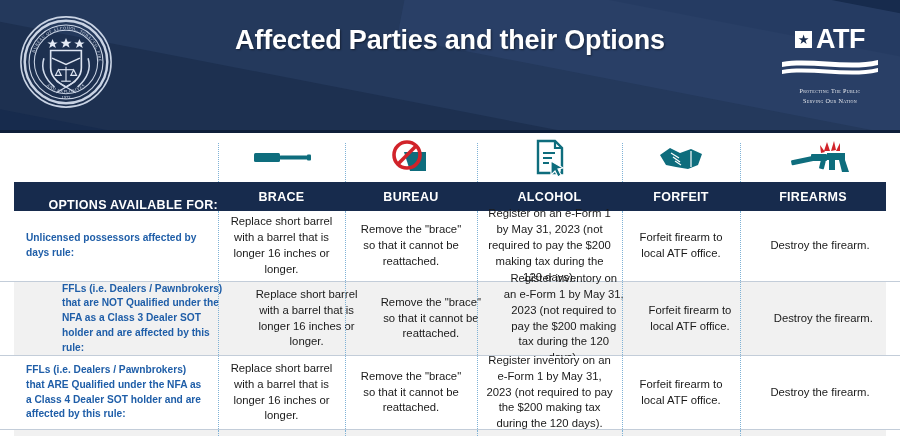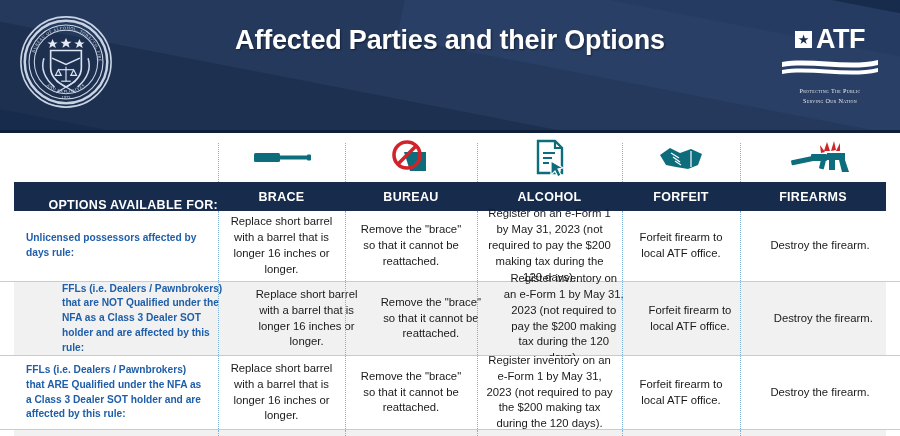--- a/index.html
+++ b/index.html
@@ -426,21 +426,21 @@
     <div class="table-edge-r"></div>
   </div>
 
   <div class="row plain" style="height:73px">
     <div class="table-edge-l"></div>
     <div class="divider" style="left:218px"></div>
     <div class="divider" style="left:345px"></div>
     <div class="divider" style="left:477px"></div>
     <div class="divider" style="left:622px"></div>
     <div class="divider" style="left:740px"></div>
-    <div class="cell label centered" style="width:218px">FFLs (i.e. Dealers / Pawnbrokers) that ARE Qualified under the NFA  as a Class 3 Dealer SOT holder and are affected by this rule:</div>
+    <div class="cell label centered" style="width:218px">FFLs (i.e. Dealers / Pawnbrokers) that ARE Qualified under the NFA  as a Class 4 Dealer SOT holder and are affected by this rule:</div>
     <div class="cell" style="width:127px">Replace short barrel with a barrel that is longer 16 inches or longer.</div>
     <div class="cell" style="width:132px">Remove the "brace" so that it cannot be reattached.</div>
     <div class="cell" style="width:145px">Register inventory on an e-Form 1 by May 31, 2023 (not required to pay the $200 making tax during the 120 days).</div>
     <div class="cell" style="width:118px">Forfeit firearm to local ATF office.</div>
     <div class="cell" style="width:160px">Destroy the firearm.</div>
     <div class="table-edge-r"></div>
   </div>
 
   <div class="row alt" style="height:22px">
     <div class="table-edge-l"></div>

